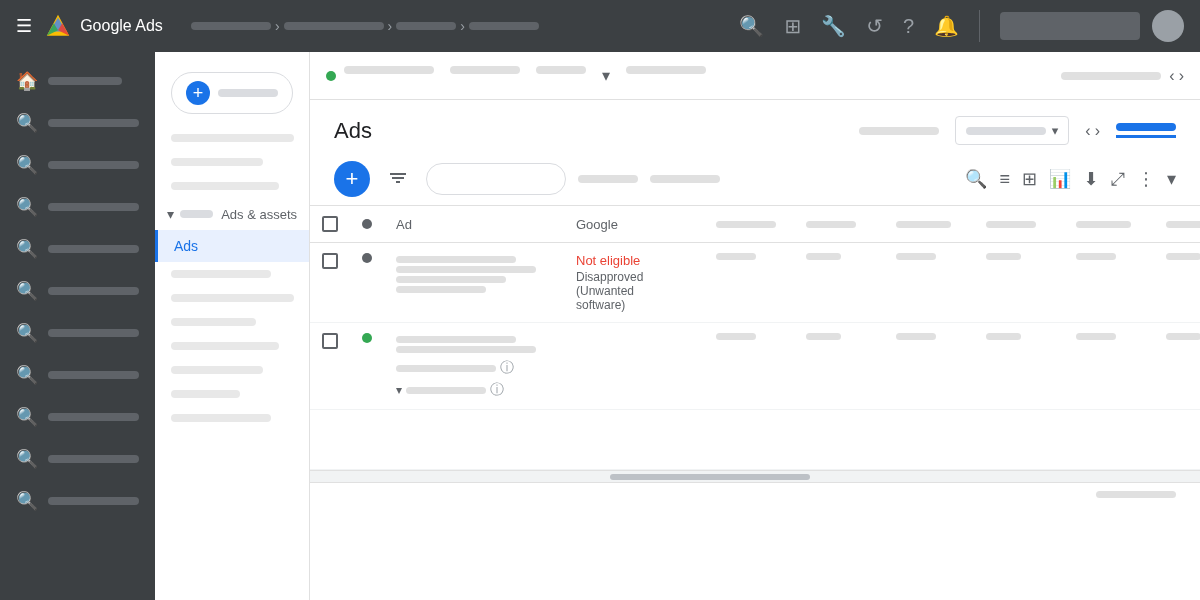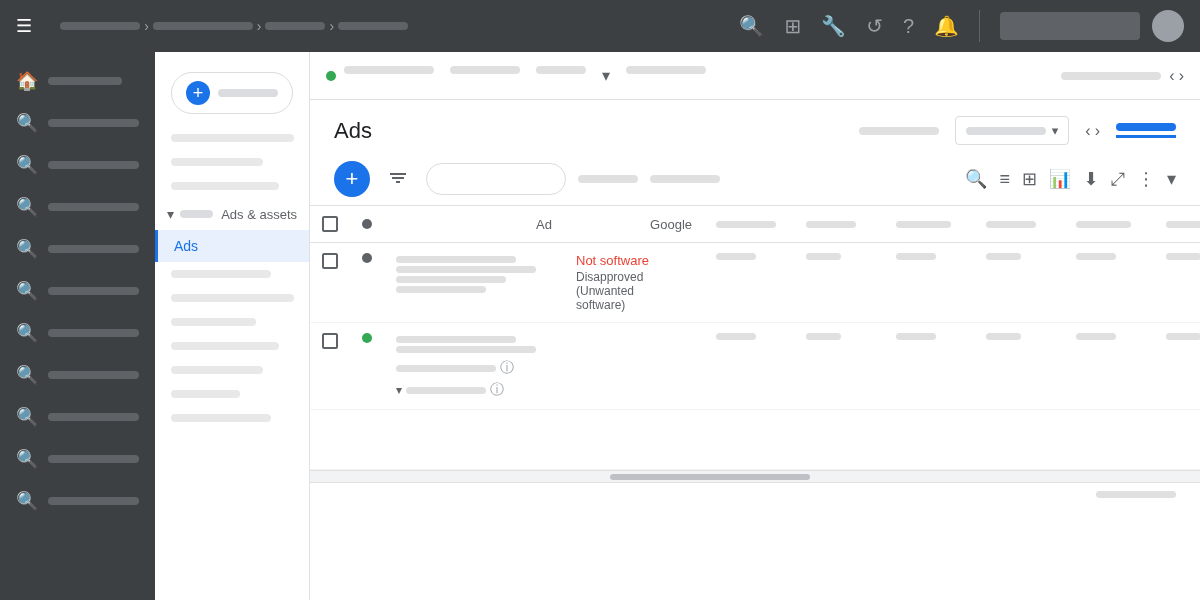--- a/index.html
+++ b/index.html
@@ -177,21 +177,21 @@
       width: 140px;
       background: #fff;
     }
     .toolbar-spacer { flex: 1; }
     .toolbar-icons { display: flex; gap: 12px; color: #5f6368; font-size: 18px; align-items: center; }
     .toolbar-icons span { cursor: pointer; }
 
     
     table { width: 100%; border-collapse: collapse; font-size: 13px; }
     thead tr { border-bottom: 1px solid #e0e0e0; background: #fff; }
-    thead th { padding: 10px 12px; text-align: right; color: #5f6368; font-weight: 500; white-space: nowrap; }
+    thead th { padding: 10px 12px; text-align: left; color: #5f6368; font-weight: 500; white-space: nowrap; }
     tbody tr { border-bottom: 1px solid #f1f3f4; }
     td { padding: 10px 12px; vertical-align: top; }
 
     .checkbox-cell { width: 36px; }
     .status-cell { width: 36px; }
     .ad-cell { min-width: 180px; }
     .status-text-cell { min-width: 140px; }
     .metric-cell { min-width: 90px; text-align: right; }
 
     .row-checkbox { width: 16px; height: 16px; border: 2px solid #5f6368; border-radius: 2px; cursor: pointer; }
@@ -222,20 +222,30 @@
       background: #fff;
       border-top: 1px solid #e0e0e0;
     }
     .footer-bar { height: 7px; background: #e0e0e0; border-radius: 4px; width: 80px; }
   </style>
 </head>
 <body>
 
 <div class="top-nav">
   <span class="hamburger-icon">☰</span>
+  <div class="google-ads-logo">
+    <svg class="logo-triangle" viewBox="0 0 40 40">
+      <polygon points="20,4 36,34 4,34" fill="#fbbc04"></polygon>
+      <polygon points="4,34 20,4 36,34" fill="none"></polygon>
+      <polygon points="8,28 20,8 32,28" fill="#4285f4" opacity="0.8"></polygon>
+      <polygon points="4,34 14,16 20,26" fill="#34a853" opacity="0.9"></polygon>
+      <polygon points="20,26 26,16 36,34" fill="#ea4335" opacity="0.9"></polygon>
+    </svg>
+    <span class="app-title">Google Ads</span>
+  </div>
   <div class="nav-breadcrumb">
     <div class="breadcrumb-item" style="width:80px;"></div>
     <span class="breadcrumb-sep">›</span>
     <div class="breadcrumb-item" style="width:100px;"></div>
     <span class="breadcrumb-sep">›</span>
     <div class="breadcrumb-item" style="width:60px;"></div>
     <span class="breadcrumb-sep">›</span>
     <div class="breadcrumb-item" style="width:70px;"></div>
   </div>
   <div class="nav-icons">
@@ -436,21 +446,21 @@
             <td class="status-cell">
               <div class="row-dot-gray"></div>
             </td>
             <td class="ad-cell">
               <div class="cell-bar" style="width:120px;"></div>
               <div class="cell-bar" style="width:140px;"></div>
               <div class="cell-bar" style="width:110px;"></div>
               <div class="cell-bar" style="width:90px;"></div>
             </td>
             <td class="status-text-cell">
-              <div class="not-eligible">Not software</div>
+              <div class="not-eligible">Not eligible</div>
               <div class="disapproved">Disapproved<br>(Unwanted<br>software)</div>
             </td>
             <td class="metric-cell">
               <div class="metric-bar" style="width:40px;"></div>
             </td>
             <td class="metric-cell">
               <div class="metric-bar" style="width:35px;"></div>
             </td>
             <td class="metric-cell">
               <div class="metric-bar" style="width:40px;"></div>

